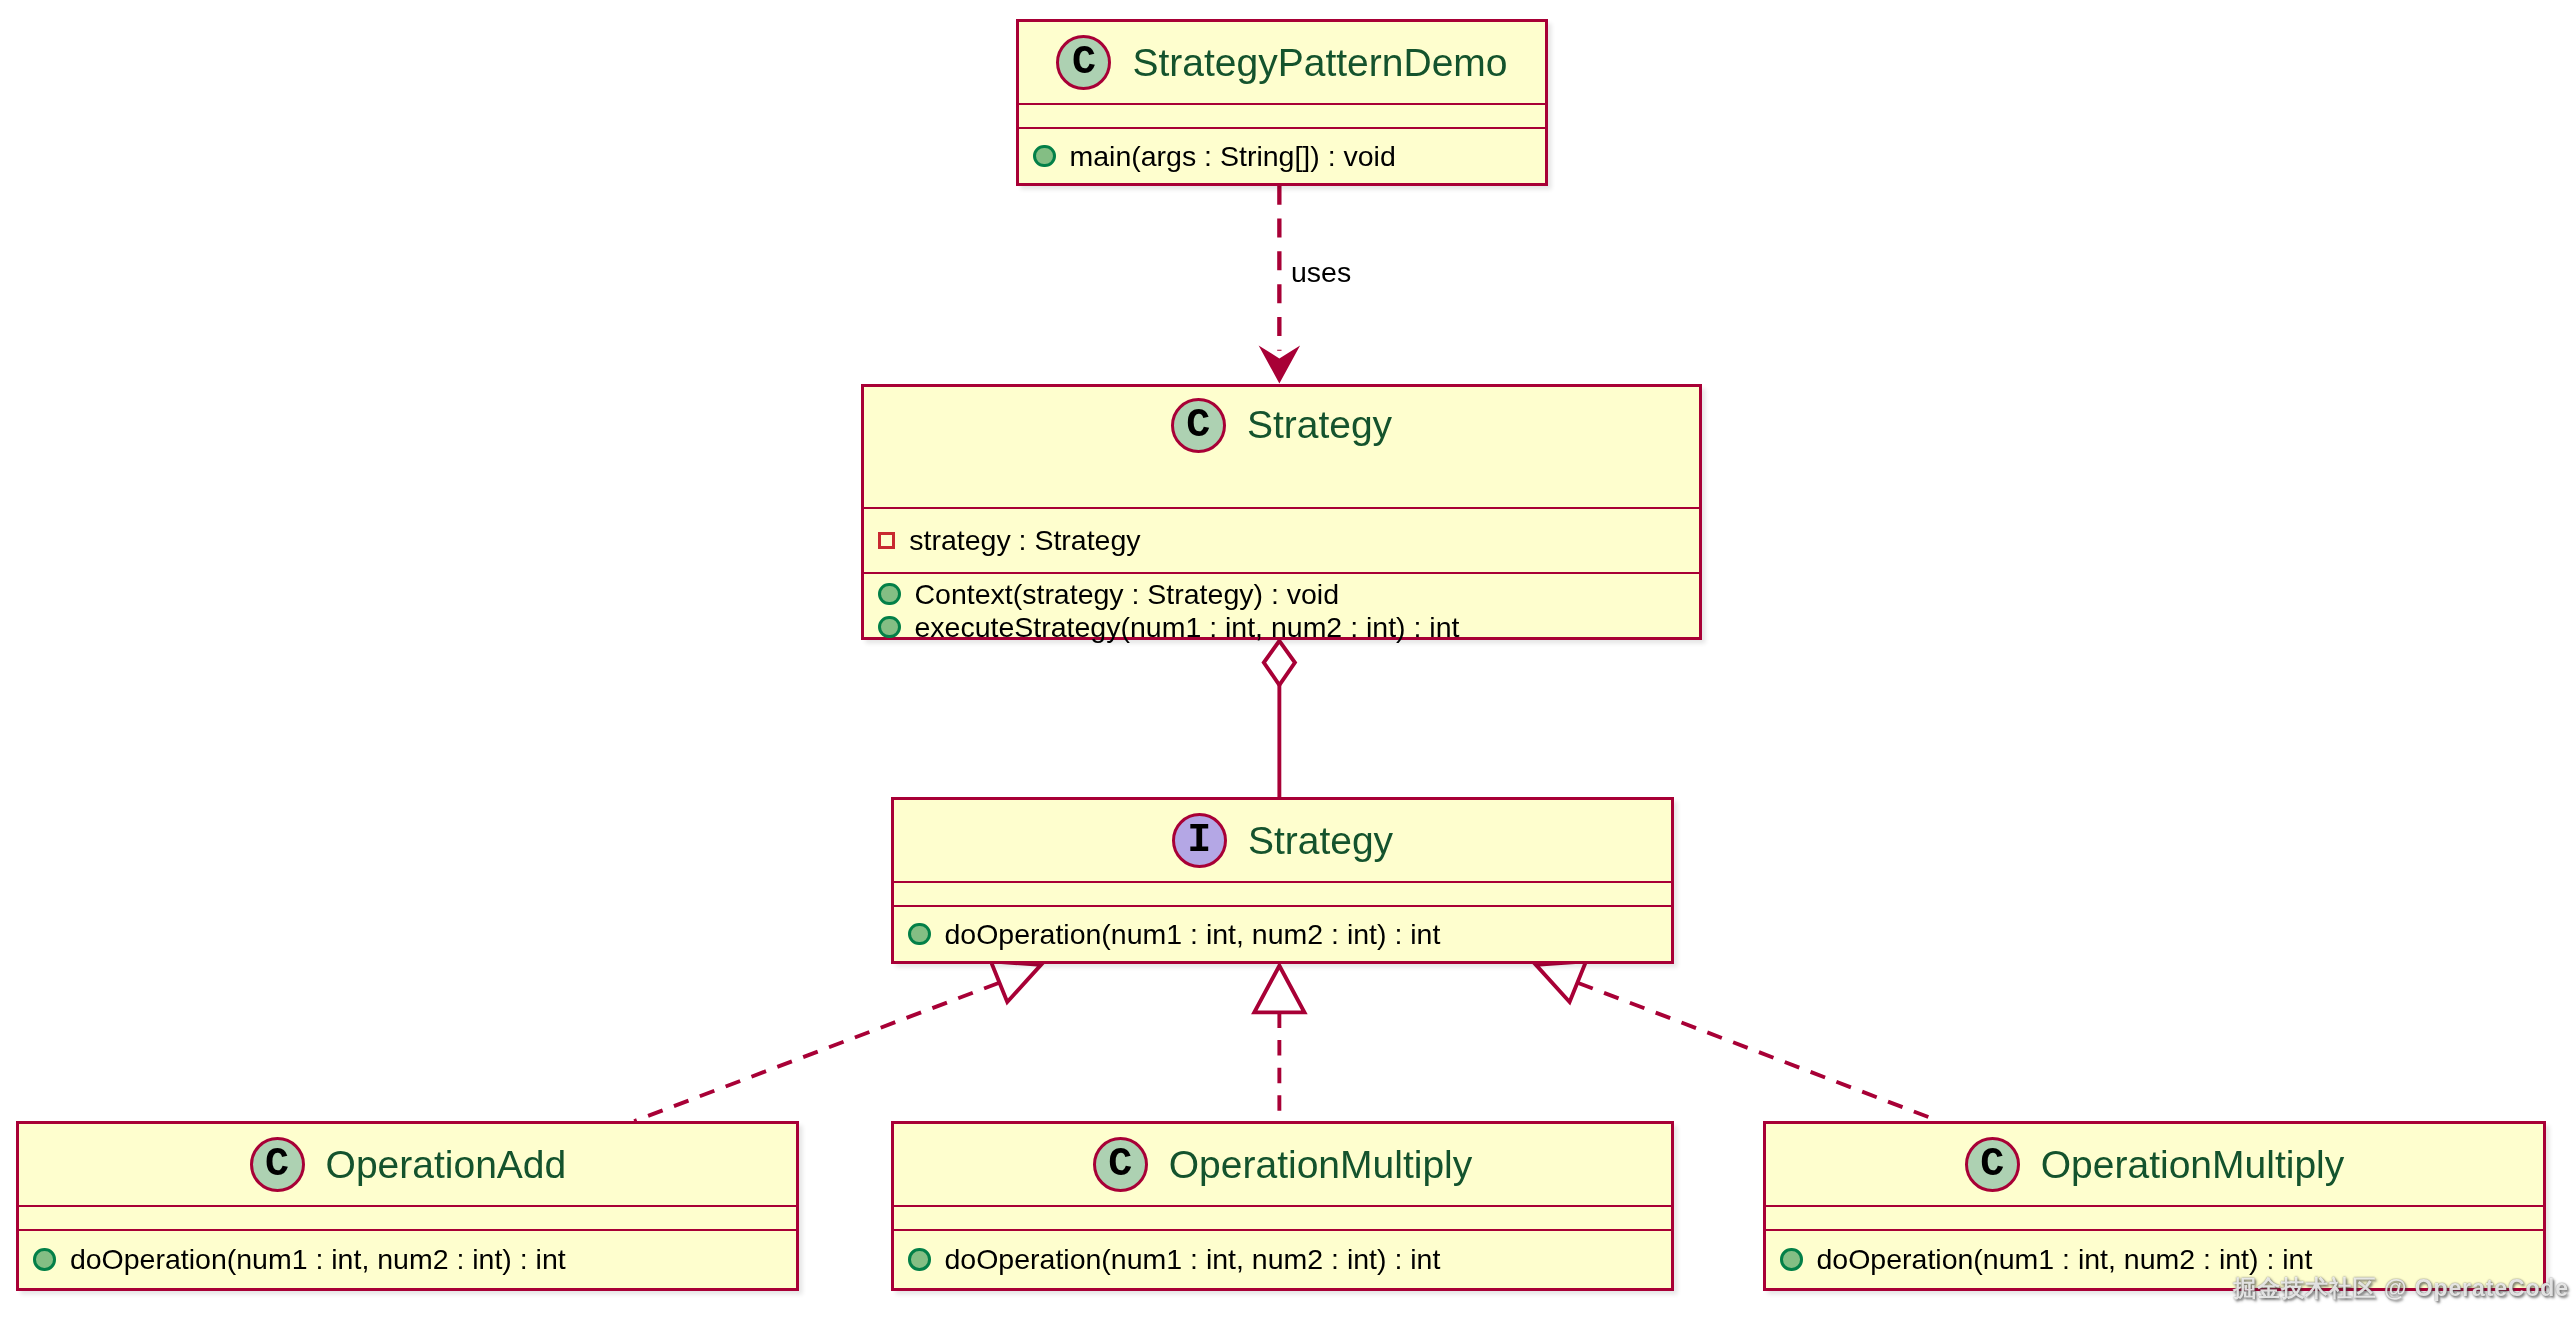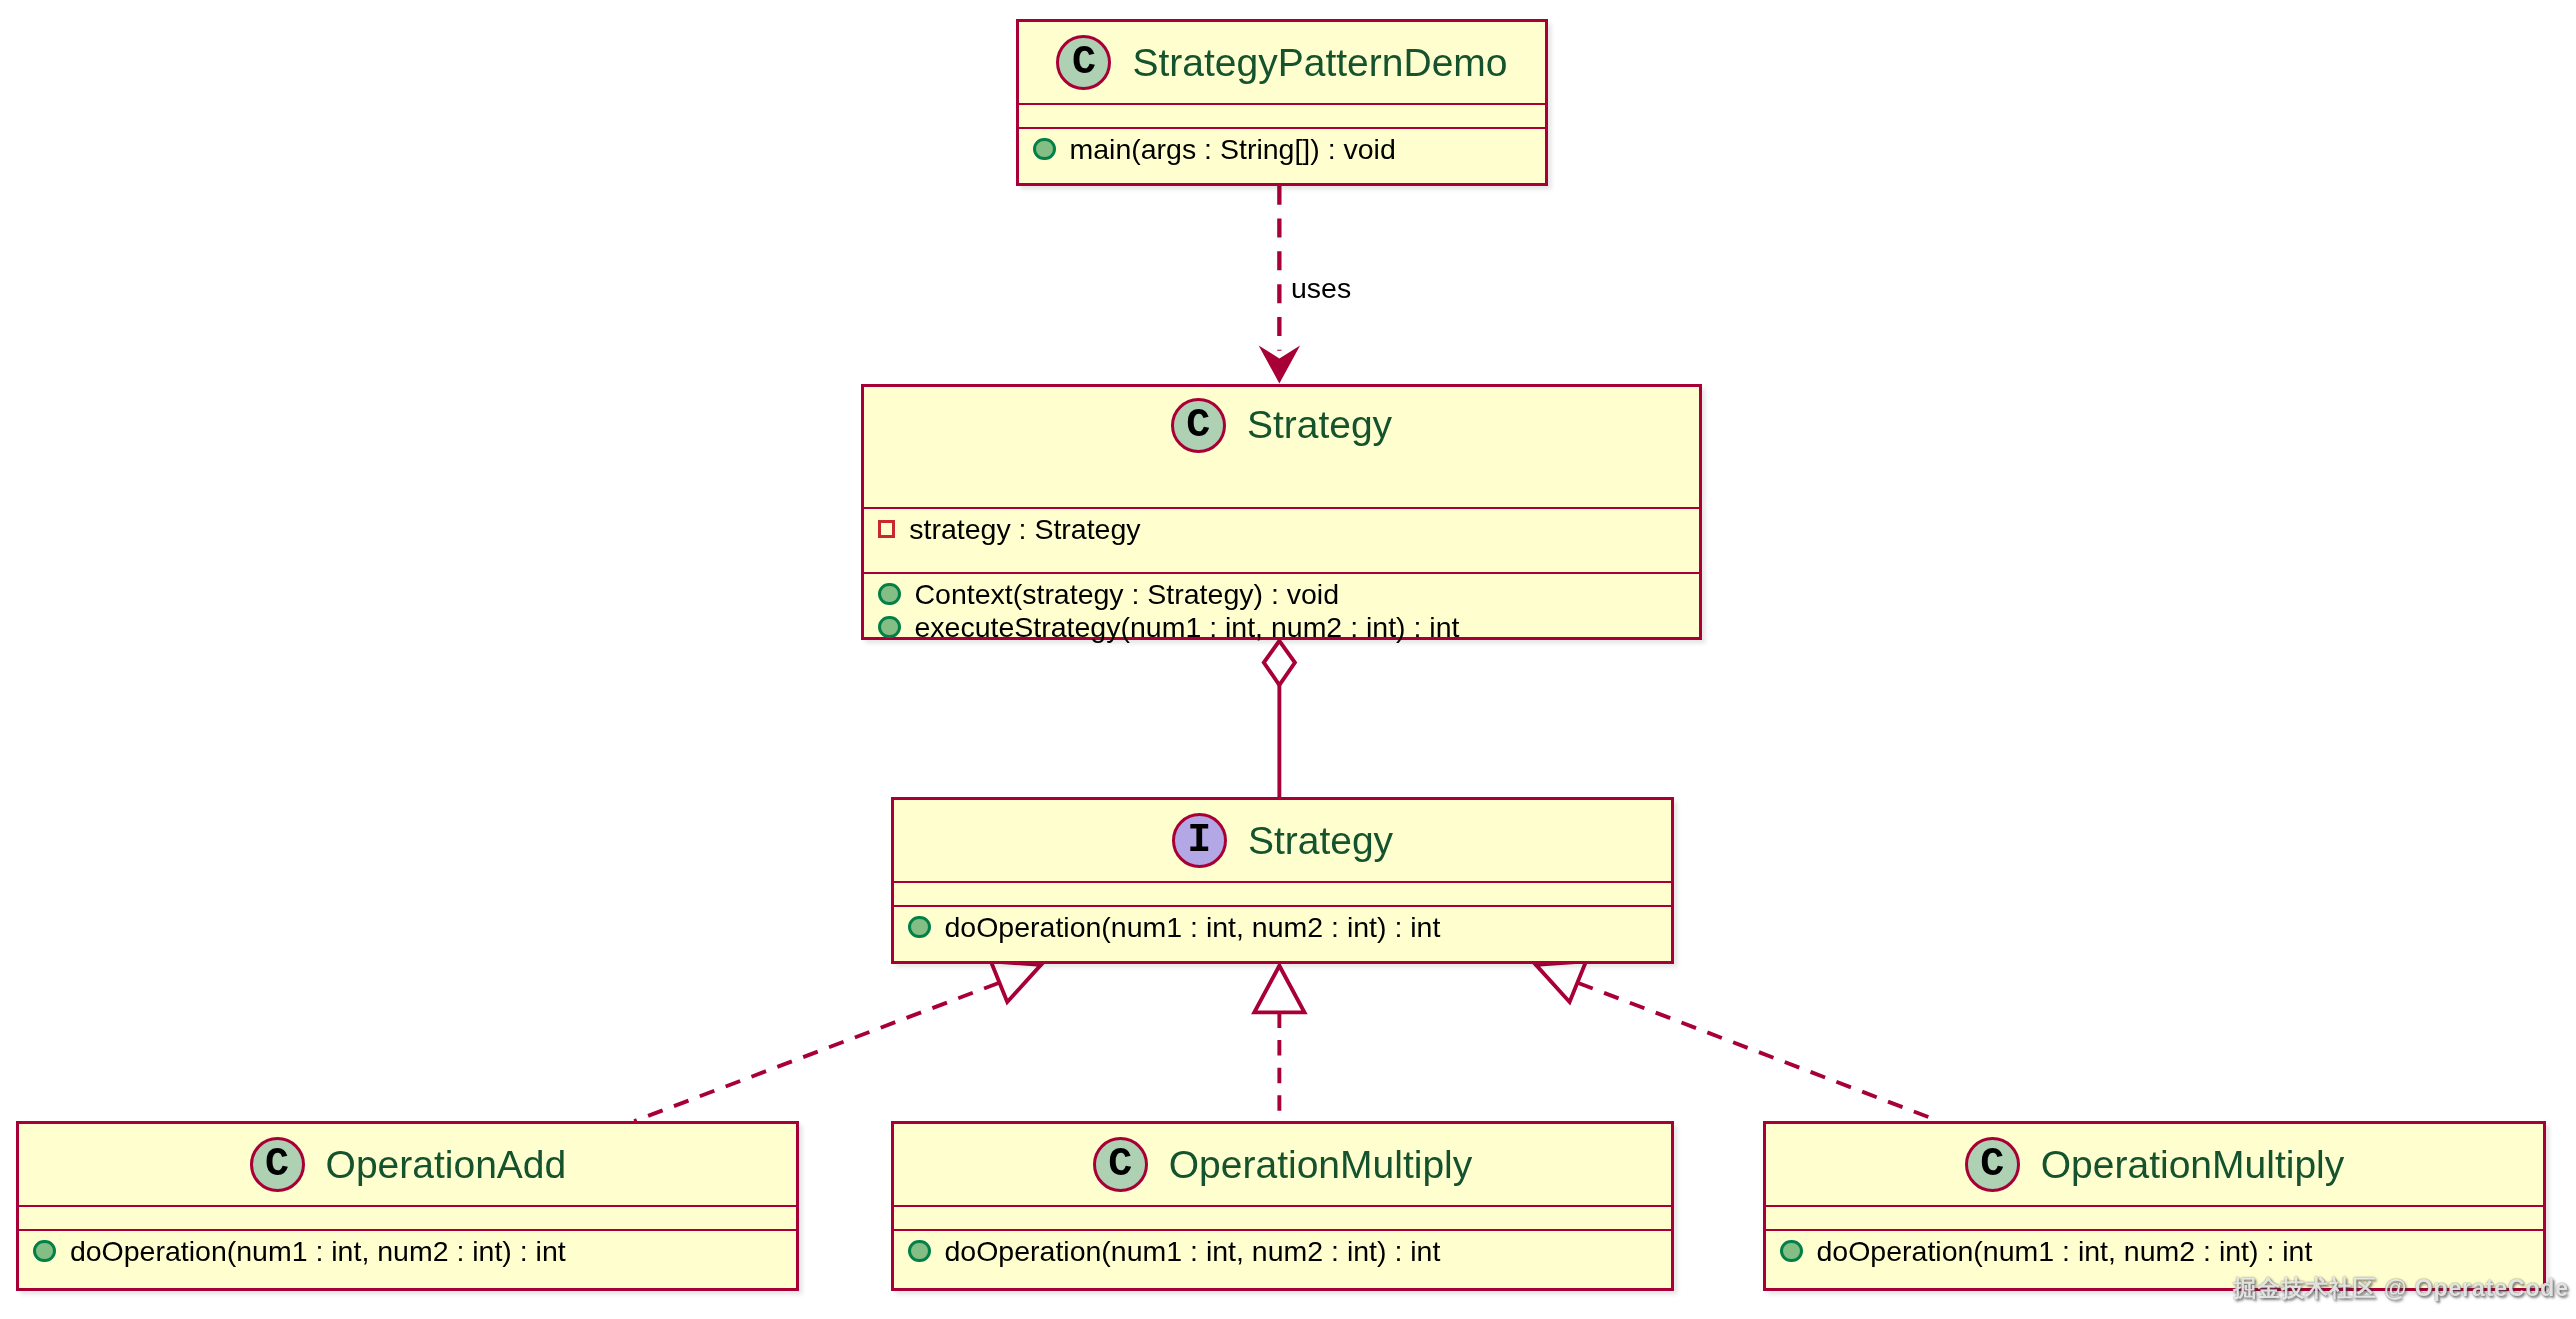--- a/index.html
+++ b/index.html
@@ -22,21 +22,21 @@
     width:55px; height:55px; border-radius:50%; box-sizing:border-box;
     border:3.5px solid #A80036; display:flex; align-items:center; justify-content:center;
     font-family:"Liberation Mono", monospace; font-weight:bold; font-size:40px; color:#000;
   }
   .spot-class { background:#ADD1B2; }
   .spot-interface { background:#B4A7E5; }
   .uml-name { font-size:39px; color:#14532d; white-space:nowrap; }
   .compartment { border-top:2.6px solid #A80036; box-sizing:border-box; }
   .fields-empty { flex:0 0 24px; }
   .members {
-    display:flex; flex-direction:column; justify-content:flex-start;
+    display:flex; flex-direction:column; justify-content:center;
     padding:3.5px 10.4px 3.5px 14px; flex:1 1 auto;
   }
   .member { display:flex; align-items:center; gap:14px; font-size:28.5px; color:#000; white-space:nowrap; }
   .icon-circle {
     flex:0 0 22.5px; width:22.5px; height:22.5px; border-radius:50%; box-sizing:border-box;
     border:3.5px solid #038048; background:#84BE84;
   }
   .icon-square {
     flex:0 0 17.3px; width:17.3px; height:17.3px; box-sizing:border-box;
     border:3.5px solid #C82930; background:transparent;
@@ -66,21 +66,21 @@
     <polygon points="1481,1118 1452,1172 1510,1172" fill="#FFFFFF" stroke="#A80036" stroke-width="4.5"></polygon>
     <line x1="1481" y1="1172" x2="1481" y2="1298" stroke="#A80036" stroke-width="4.5" stroke-dasharray="18 14"></line>
 
     <polygon points="1205,1117 1147,1113 1166,1160" fill="#FFFFFF" stroke="#A80036" stroke-width="4.5"></polygon>
     <line x1="1156" y1="1138" x2="734" y2="1298" stroke="#A80036" stroke-width="4.5" stroke-dasharray="18 14"></line>
 
     <polygon points="1778,1117 1836,1113 1817,1160" fill="#FFFFFF" stroke="#A80036" stroke-width="4.5"></polygon>
     <line x1="1827" y1="1138" x2="2245" y2="1298" stroke="#A80036" stroke-width="4.5" stroke-dasharray="18 14"></line>
   </svg>
 
-  <span class="edge-label" style="left:1291px; top:272px;">uses</span>
+  <span class="edge-label" style="left:1291px; top:256px;">uses</span>
 
   <div class="uml-class" style="left:1016px; top:19px; width:532px; height:167px;">
     <div class="uml-title">
       <span class="spot spot-class">
           <span>C</span>
         </span>
       <span class="uml-name">StrategyPatternDemo</span>
     </div>
     <div class="compartment fields-empty"></div>
     <div class="compartment members">

